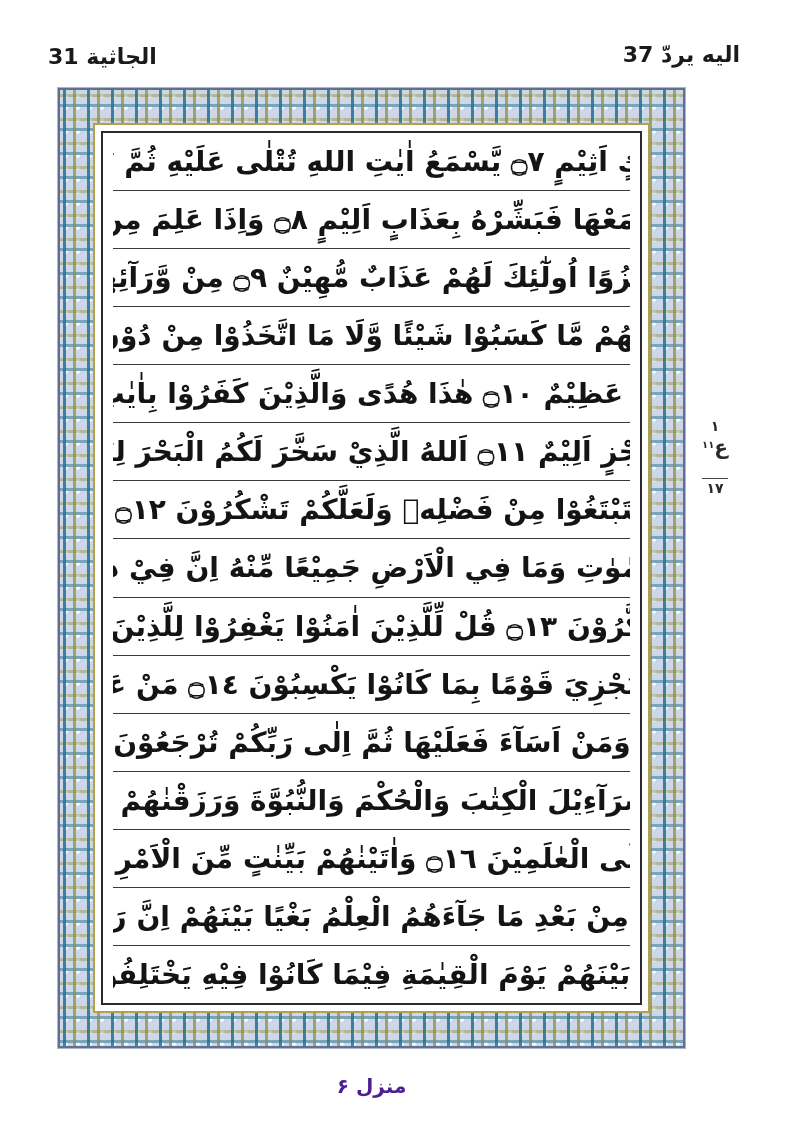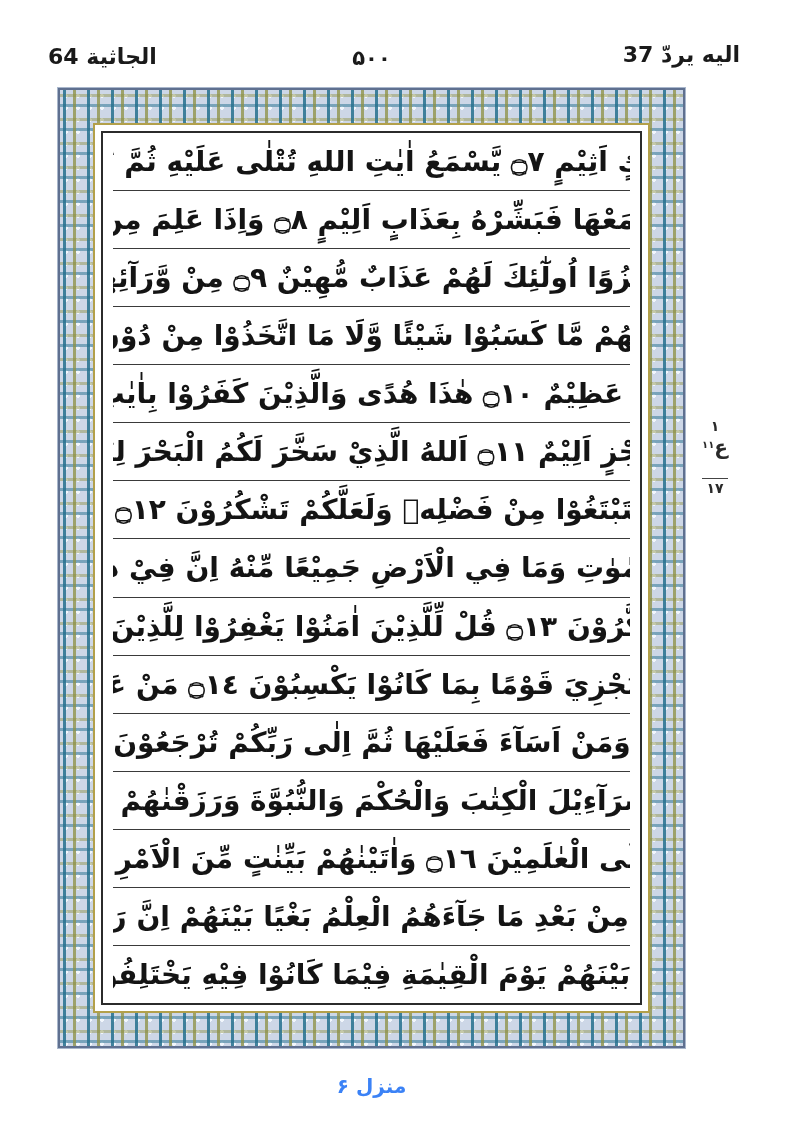--- a/index.html
+++ b/index.html
@@ -57,30 +57,29 @@
   }
   .ruku-marker .ain{font-size:20px;}
   .ruku-marker sup{font-size:10px;font-weight:700;text-align:center;}
   .ruku-marker .para-ruku{
     border-top:1.2px solid #444;display:inline-block;padding:1px 4px 0 4px;margin-top:19px;
   }
 
   
   .footer{
     position:absolute;left:58px;top:1074px;width:627px;text-align:center;
-    direction:rtl;font-size:20px;font-weight:700;color:#3b82f6;
+    direction:rtl;font-size:20px;font-weight:700;color:#4c1d95;
   }
 </style>
 </head>
 <body>
 
 <div class="page">
 
-  <div class="hdr hdr-surah">الجاثية 64</div>
-  <div class="hdr hdr-page">۵۰۰</div>
+  <div class="hdr hdr-surah">الجاثية 31</div>
   <div class="hdr hdr-juz">اليه يردّ 37</div>
 
   <div class="frame">
     <div class="inner">
       <div class="text-box">
         <div class="qline">وَيْلٌ لِّكُلِّ اَفَّاكٍ اَثِيْمٍ ۝٧ يَّسْمَعُ اٰيٰتِ اللهِ تُتْلٰى عَلَيْهِ ثُمَّ يُصِرُّ مُسْتَكْبِرًا</div>
         <div class="qline">كَاَنْ لَّمْ يَسْمَعْهَا فَبَشِّرْهُ بِعَذَابٍ اَلِيْمٍ ۝٨ وَاِذَا عَلِمَ مِنْ اٰيٰتِنَا شَيْئًا</div>
         <div class="qline">اِتَّخَذَهَا هُزُوًا اُولٰٓئِكَ لَهُمْ عَذَابٌ مُّهِيْنٌ ۝٩ مِنْ وَّرَآئِهِمْ جَهَنَّمُ</div>
         <div class="qline">وَلَا يُغْنِيْ عَنْهُمْ مَّا كَسَبُوْا شَيْئًا وَّلَا مَا اتَّخَذُوْا مِنْ دُوْنِ اللهِ اَوْلِيَآءَ</div>
         <div class="qline">وَلَهُمْ عَذَابٌ عَظِيْمٌ ۝١٠ هٰذَا هُدًى وَالَّذِيْنَ كَفَرُوْا بِاٰيٰتِ رَبِّهِمْ لَهُمْ</div>

